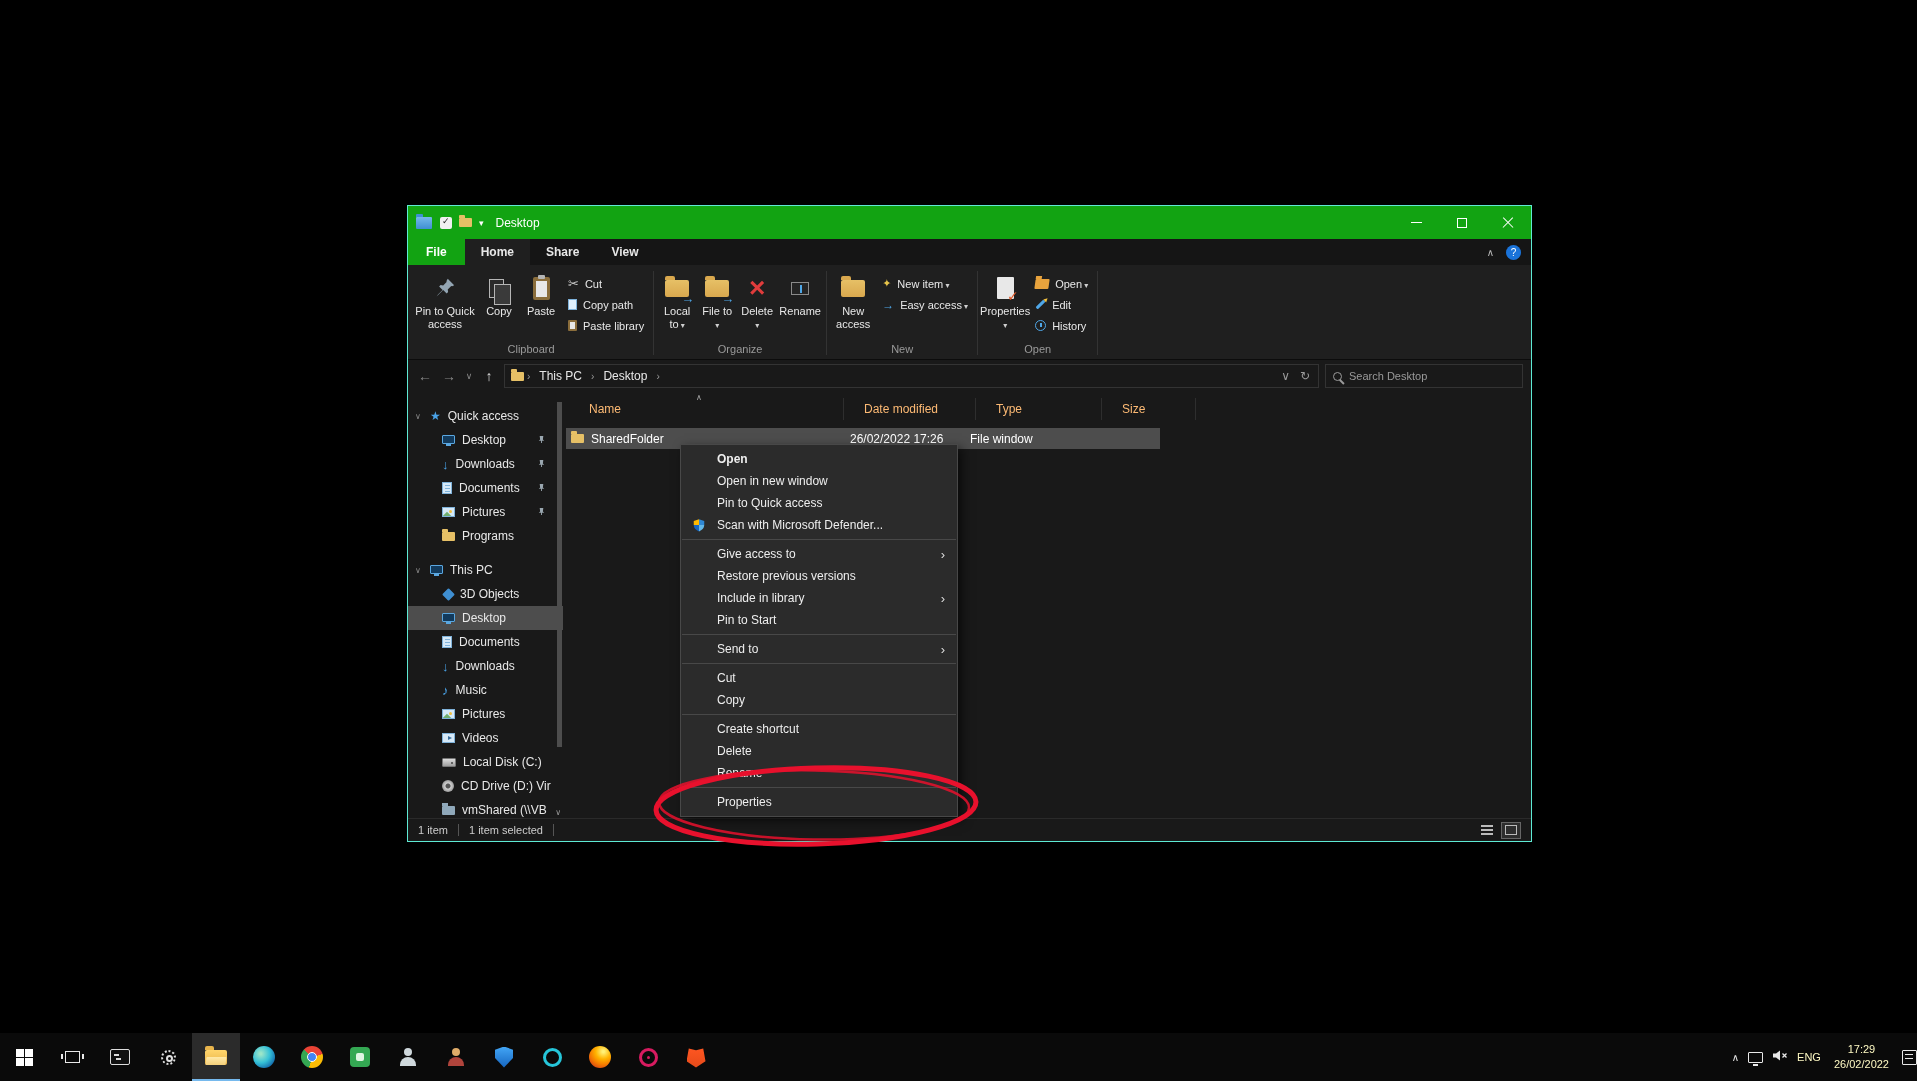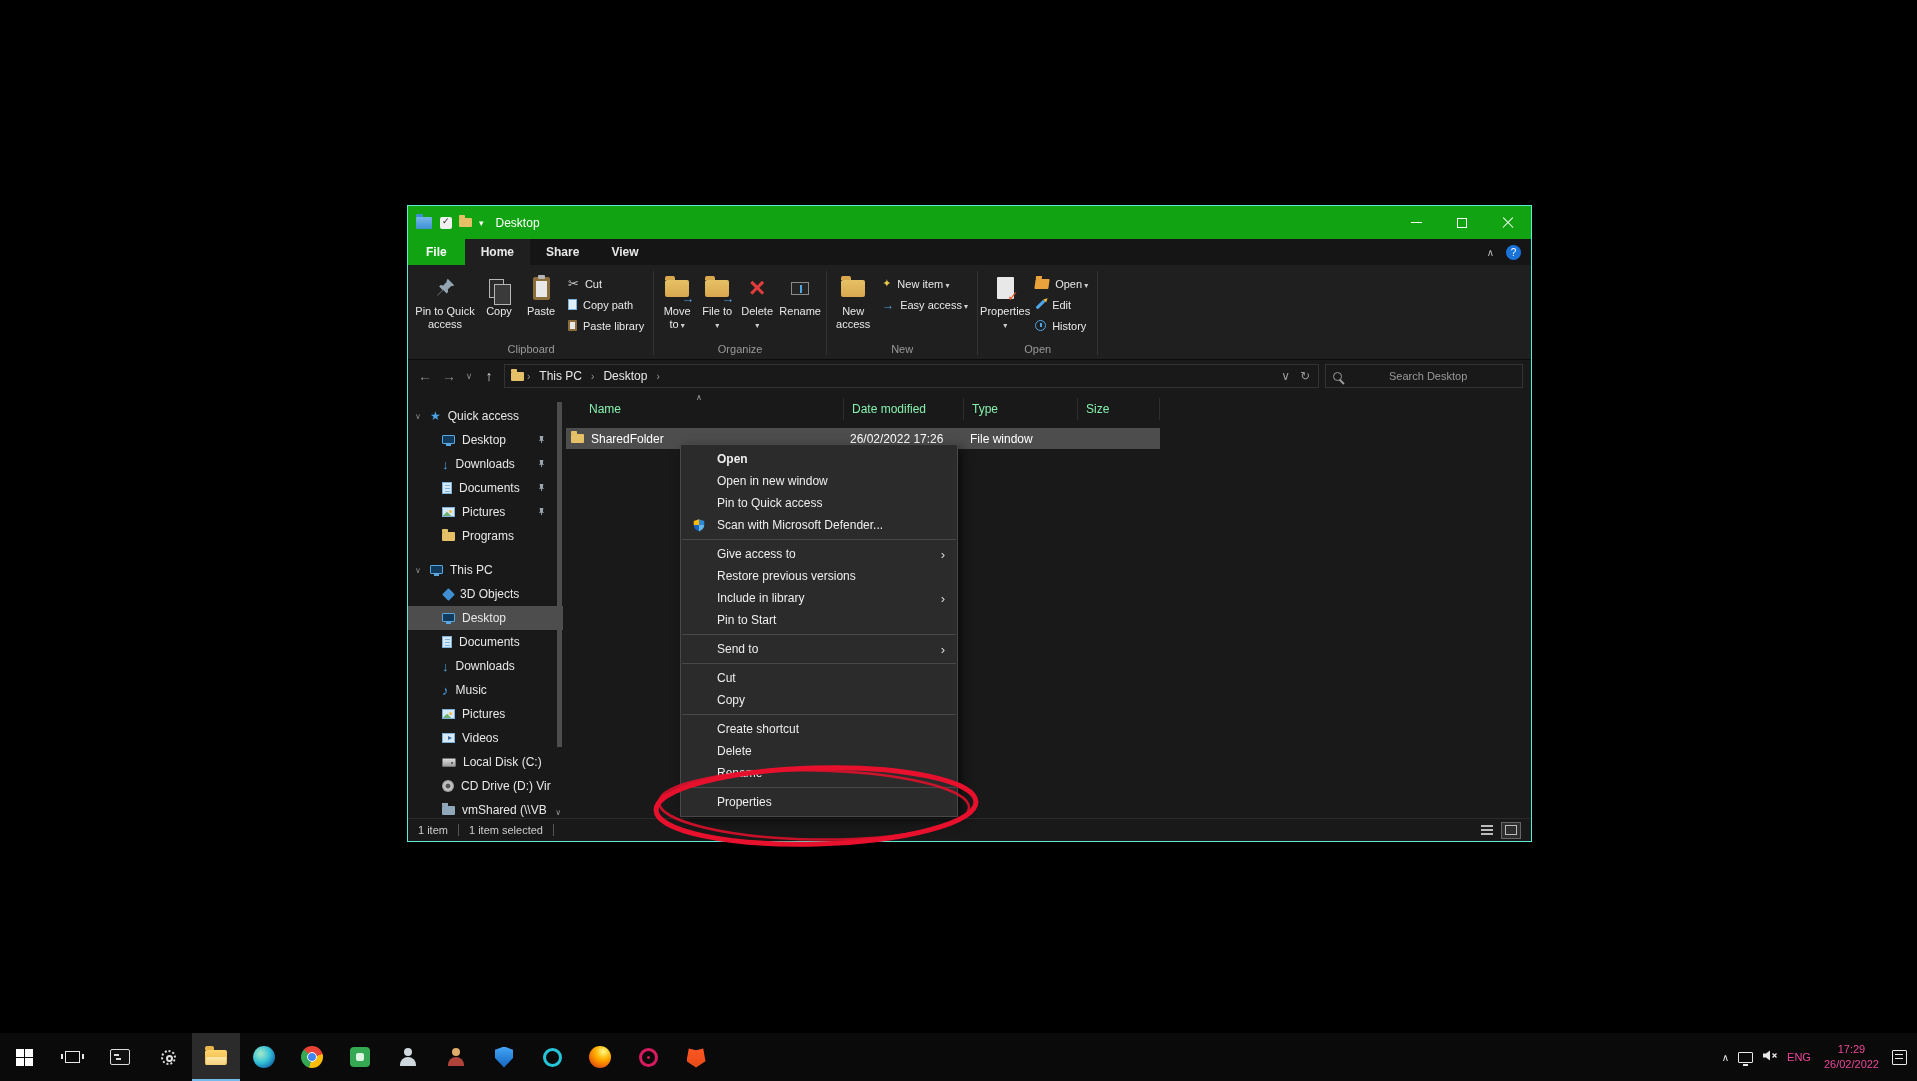--- a/index.html
+++ b/index.html
@@ -99,21 +99,21 @@
 
 .addressbar{flex:0 0 32px;display:flex;align-items:center;padding:0 8px;gap:6px;background:#191919;}
 .nav-arrow{color:#8a8a8a;font-size:14px;width:18px;text-align:center;}
 .nav-arrow.small{font-size:9px;width:10px;}
 .nav-arrow.lit{color:#ddd;}
 .addr-box{flex:1;height:24px;border:1px solid #333;background:#191919;display:flex;align-items:center;padding:0 6px;gap:3px;}
 .crumb{padding:0 6px;color:#e8e8e8;font-size:12px;}
 .crumb-chev{color:#9a9a9a;font-size:10px;}
 .addr-right{margin-left:auto;display:flex;align-items:center;gap:10px;color:#9a9a9a;padding-right:2px;font-size:12px;}
 .search-box{width:198px;height:24px;border:1px solid #333;background:#191919;display:flex;align-items:center;padding:0 7px;gap:7px;}
-.search-box input{flex:1;background:transparent;border:none;outline:none;color:#ccc;font-size:11px;font-family:inherit;min-width:0;margin-left:40px;}
+.search-box input{flex:1;background:transparent;border:none;outline:none;color:#ccc;font-size:11px;font-family:inherit;min-width:0;}
 .search-box input::placeholder{color:#9a9a9a;}
 .ic-search{width:9px;height:9px;border:1.5px solid #9a9a9a;border-radius:50%;position:relative;flex:0 0 auto;}
 .ic-search::after{content:"";position:absolute;right:-4px;bottom:-3px;width:6px;height:1.5px;background:#9a9a9a;transform:rotate(45deg);}
 
 
 .content{flex:1;display:flex;overflow:hidden;position:relative;}
 .nav{flex:0 0 155px;position:relative;overflow:hidden;padding-top:12px;}
 .nav-item{height:24px;display:flex;align-items:center;gap:7px;padding-left:34px;position:relative;font-size:12px;color:#e8e8e8;white-space:nowrap;overflow:hidden;}
 .nav-head{padding-left:22px;}
 .nav-head .chev{position:absolute;left:7px;color:#8a8a8a;font-size:8px;}
@@ -141,21 +141,21 @@
 .nv-netfolder::before{content:"";position:absolute;top:-3px;left:0;width:6px;height:3px;background:#8fa8ba;}
 .nv-cube{width:9px;height:9px;background:#3f8fd2;transform:rotate(45deg);border-radius:1px;margin-left:2px;}
 .nv-video{width:13px;height:10px;background:#d6e9f8;border:1px solid #7fb2da;position:relative;}
 .nv-video::after{content:"";position:absolute;left:4.5px;top:2px;border-left:4px solid #3a6f9e;border-top:2.5px solid transparent;border-bottom:2.5px solid transparent;}
 .nv-disk{width:14px;height:9px;background:linear-gradient(#dcdcdc,#9e9e9e);border:1px solid #777;border-radius:1px;position:relative;}
 .nv-disk::after{content:"";position:absolute;right:2px;top:3px;width:2px;height:2px;border-radius:50%;background:#444;}
 .nv-cd{width:12px;height:12px;border-radius:50%;background:radial-gradient(circle,#555 2px,#cfcfcf 3px,#9a9a9a 6px);}
 
 
 .files{flex:1;position:relative;overflow:hidden;}
-.fl-header{height:28px;display:flex;align-items:flex-end;color:#86efac;font-size:12px;position:relative;}
+.fl-header{height:28px;display:flex;align-items:flex-end;color:#fdba74;font-size:12px;position:relative;gap:12px;}
 .fl-col{height:22px;display:flex;align-items:center;border-right:1px solid #2e2e2e;padding-left:8px;}
 .col-name{width:281px;padding-left:26px;}
 .col-date{width:120px;}
 .col-type{width:114px;}
 .col-size{width:82px;}
 .sort-chev{position:absolute;top:1px;left:133px;color:#aaa;font-size:8px;}
 .fl-row{margin-top:8px;margin-left:3px;height:21px;width:594px;display:flex;align-items:center;background:#4d4d4d;color:#fff;font-size:12px;}
 .fr-name{width:278px;display:flex;align-items:center;gap:7px;padding-left:5px;}
 .fr-date{width:120px;padding-left:6px;}
 .fr-type{width:114px;padding-left:6px;}
@@ -178,21 +178,21 @@
 .ic-thumbs{width:12px;height:10px;border:1px solid #bbb;}
 
 
 .annotation{position:absolute;left:648px;top:762px;z-index:40;}
 
 
 .taskbar{position:absolute;left:0;bottom:0;width:1917px;height:48px;background:#0a0a0a;display:flex;align-items:center;z-index:30;}
 .tb-apps{display:flex;height:100%;}
 .tb-slot{width:48px;height:48px;display:flex;align-items:center;justify-content:center;}
 .tb-slot.active{background:#2b2b2b;box-shadow:inset 0 -2px 0 #76b9ed;}
-.tray{margin-left:auto;display:flex;align-items:center;height:100%;gap:9px;padding-right:10px;color:#ec4899;}
+.tray{margin-left:auto;display:flex;align-items:center;height:100%;gap:9px;color:#fef9c3;}
 .tray-chev{color:#e8e8e8;font-size:10px;}
 .tray-lang{font-size:11px;}
 .tray-time{font-size:11px;text-align:center;line-height:1.35;padding:0 4px;}
 .ic-win{width:17px;height:17px;background:linear-gradient(#fff,#fff) 0 0/8px 8px no-repeat,linear-gradient(#fff,#fff) 9px 0/8px 8px no-repeat,linear-gradient(#fff,#fff) 0 9px/8px 8px no-repeat,linear-gradient(#fff,#fff) 9px 9px/8px 8px no-repeat;}
 .ic-taskview{width:15px;height:12px;border:1.5px solid #e8e8e8;position:relative;}
 .ic-taskview::before{content:"";position:absolute;left:-5px;top:2px;width:2px;height:5px;background:#e8e8e8;}
 .ic-taskview::after{content:"";position:absolute;right:-5px;top:2px;width:2px;height:5px;background:#e8e8e8;}
 .ic-terminal{width:20px;height:16px;background:#111;border:1px solid #ddd;border-radius:2px;position:relative;}
 .ic-terminal::after{content:"";position:absolute;left:3px;top:4px;width:5px;height:1.5px;background:#ddd;box-shadow:2px 4px 0 #ddd;}
 .ic-gear{width:15px;height:15px;border:2px dotted #e0e0e0;border-radius:50%;position:relative;}
@@ -310,21 +310,21 @@
     </div>
     <div class="rsep"></div>
 
     <div class="rgroup">
       <div class="ritems">
         <div class="rbtn-lg w40 drop">
           <span class="ricon relwrap">
               <span class="ic-folder-md"></span>
               <span class="ov-arrow"></span>
             </span>
-          <span class="lbl">Move to</span>
+          <span class="lbl">Local to</span>
         </div>
         <div class="rbtn-lg w40 drop">
           <span class="ricon relwrap">
               <span class="ic-folder-md"></span>
               <span class="ov-arrow"></span>
             </span>
           <span class="lbl">File to</span>
         </div>
         <div class="rbtn-lg w40 drop">
           <span class="ricon">

